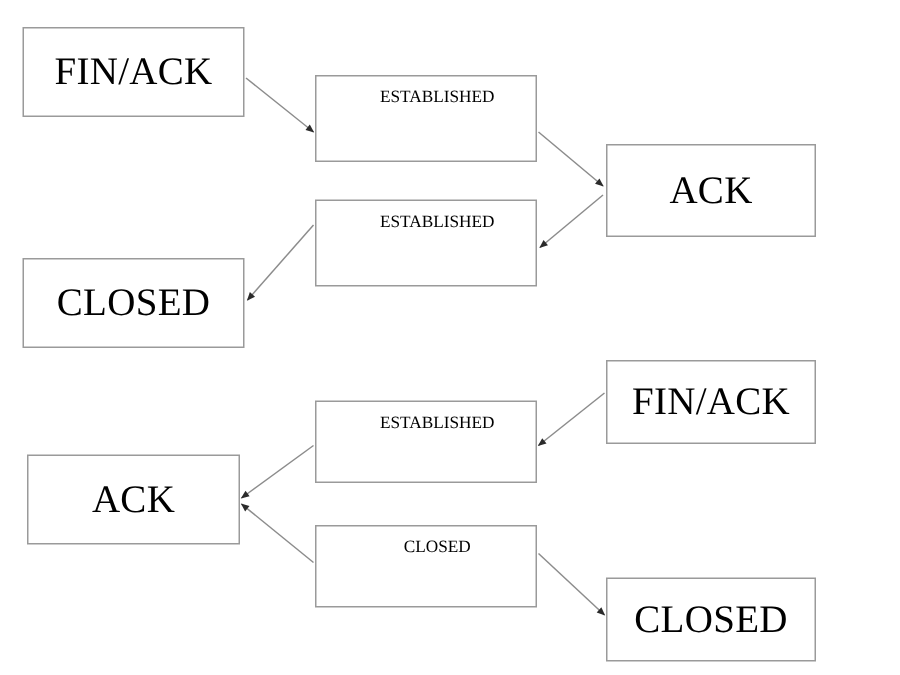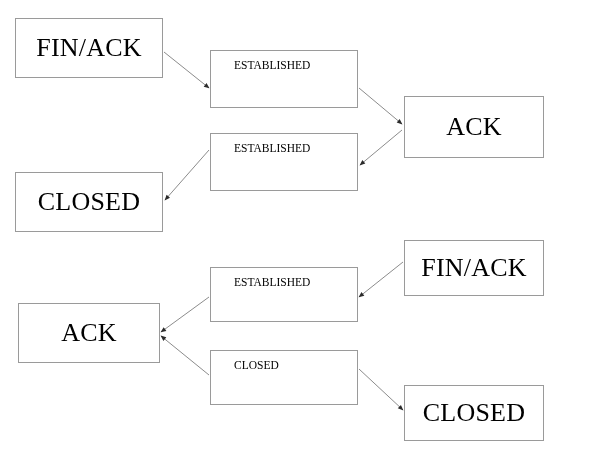--- a/index.html
+++ b/index.html
@@ -38,21 +38,21 @@
   .node.big .label {
     font-size: 26px;
     line-height: 1.05;
     color: #000000;
     letter-spacing: 0.2px;
     white-space: nowrap;
   }
   
   .node.small {
     align-items: flex-start;
-    justify-content: flex-start;
+    justify-content: center;
     padding: 7px 8px 0 23px;
   }
   .node.small .label {
     font-size: 11.5px;
     line-height: 1.35;
     color: #000000;
     text-align: left;
     word-break: break-all;
     overflow-wrap: anywhere;
   }

